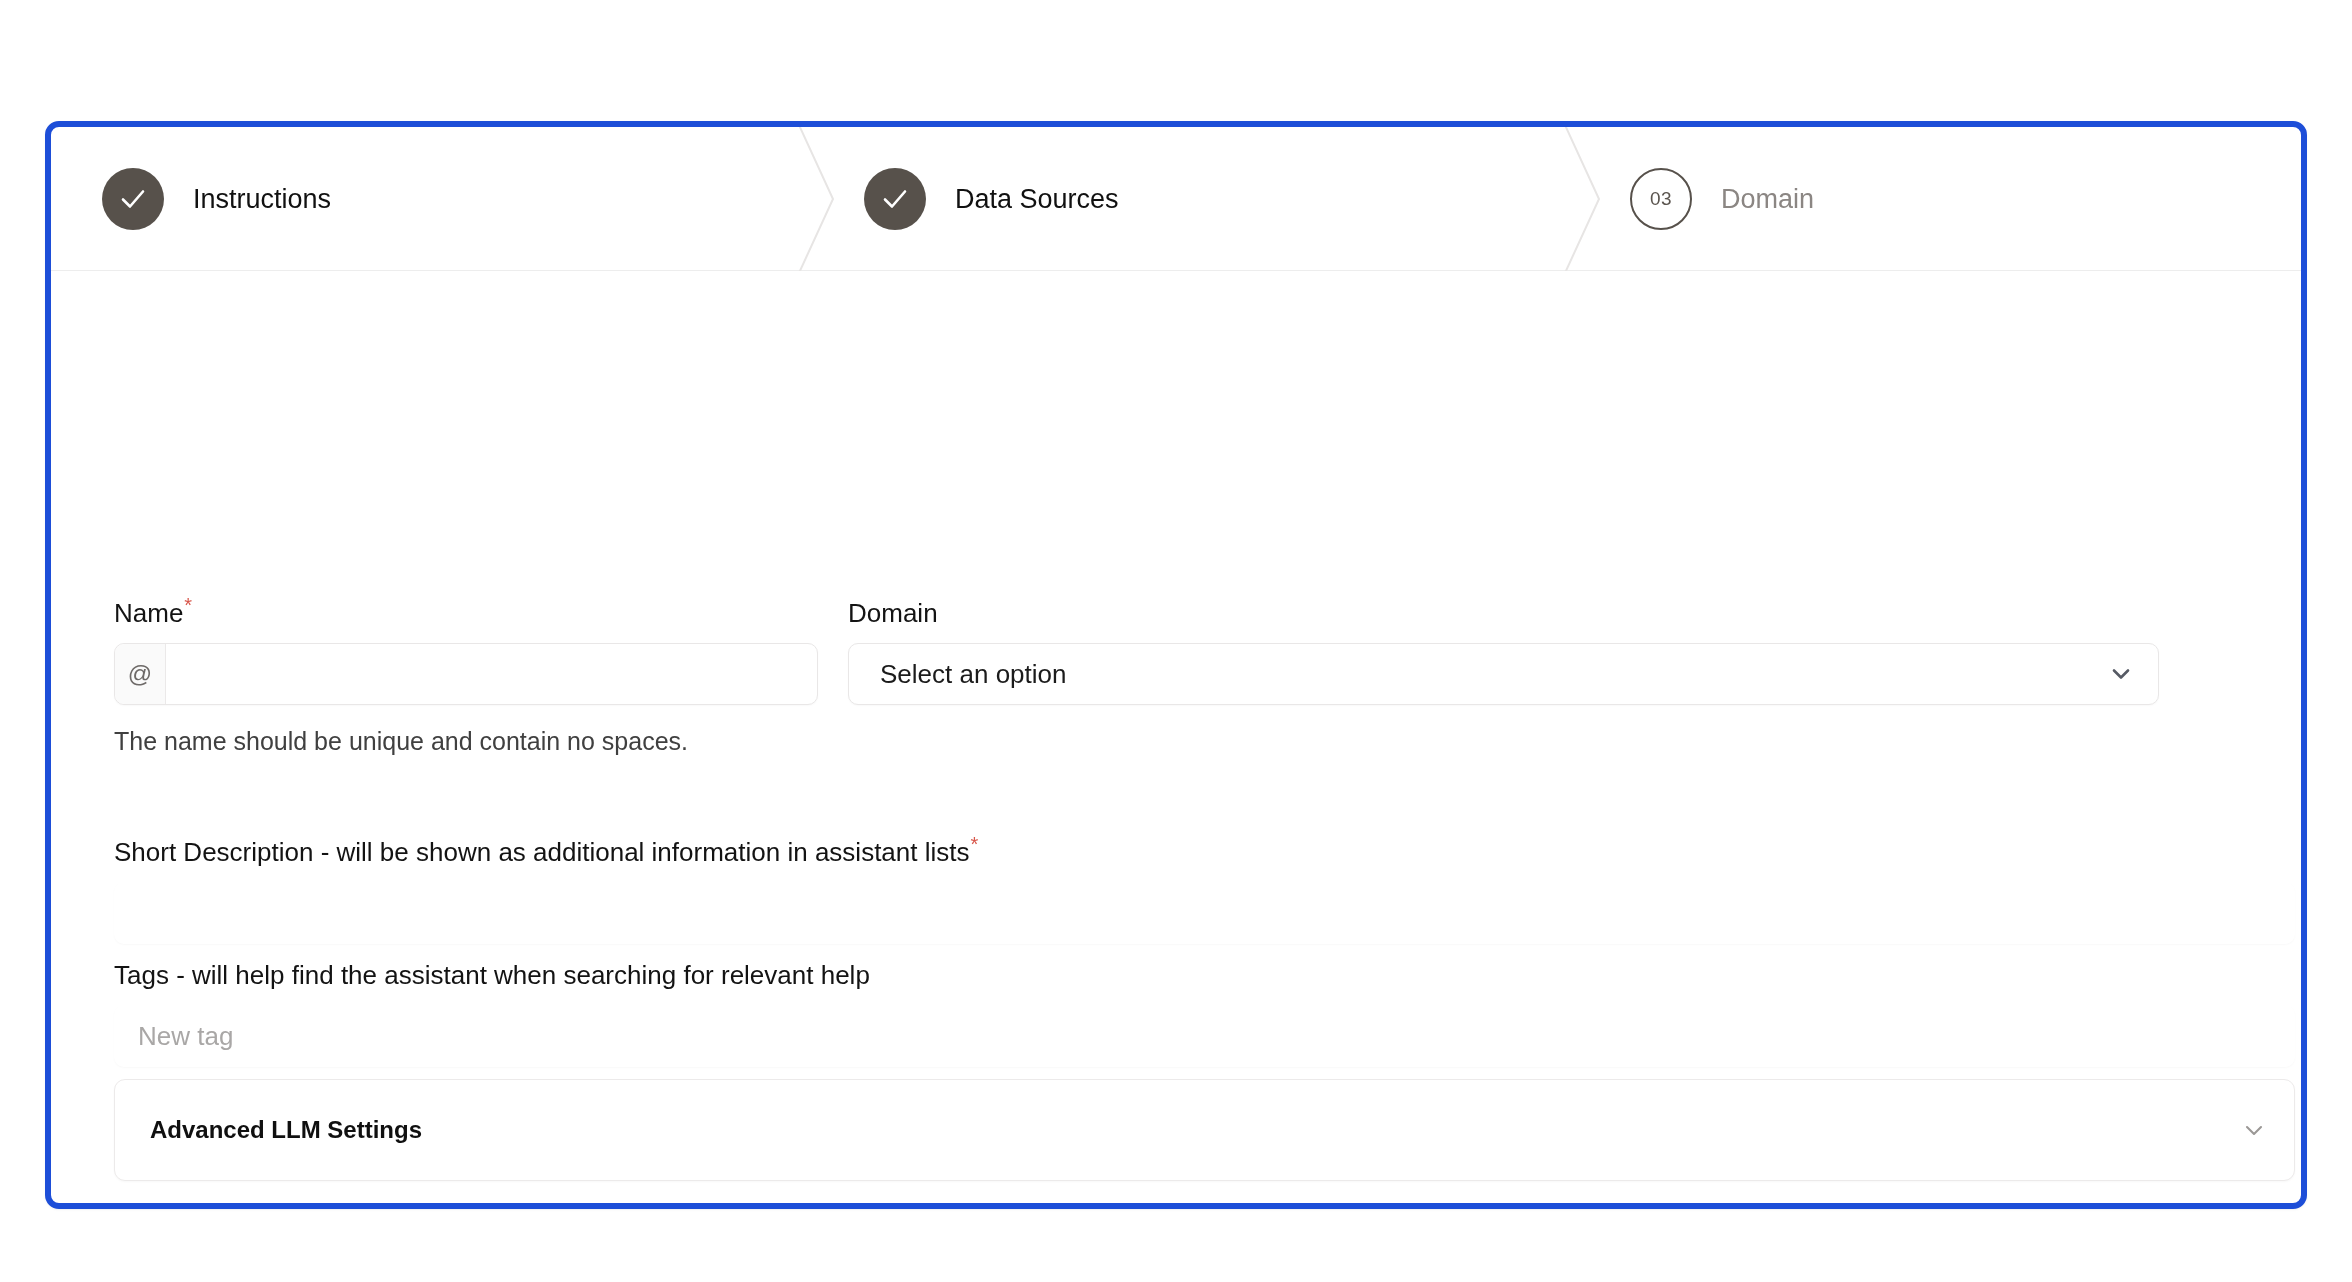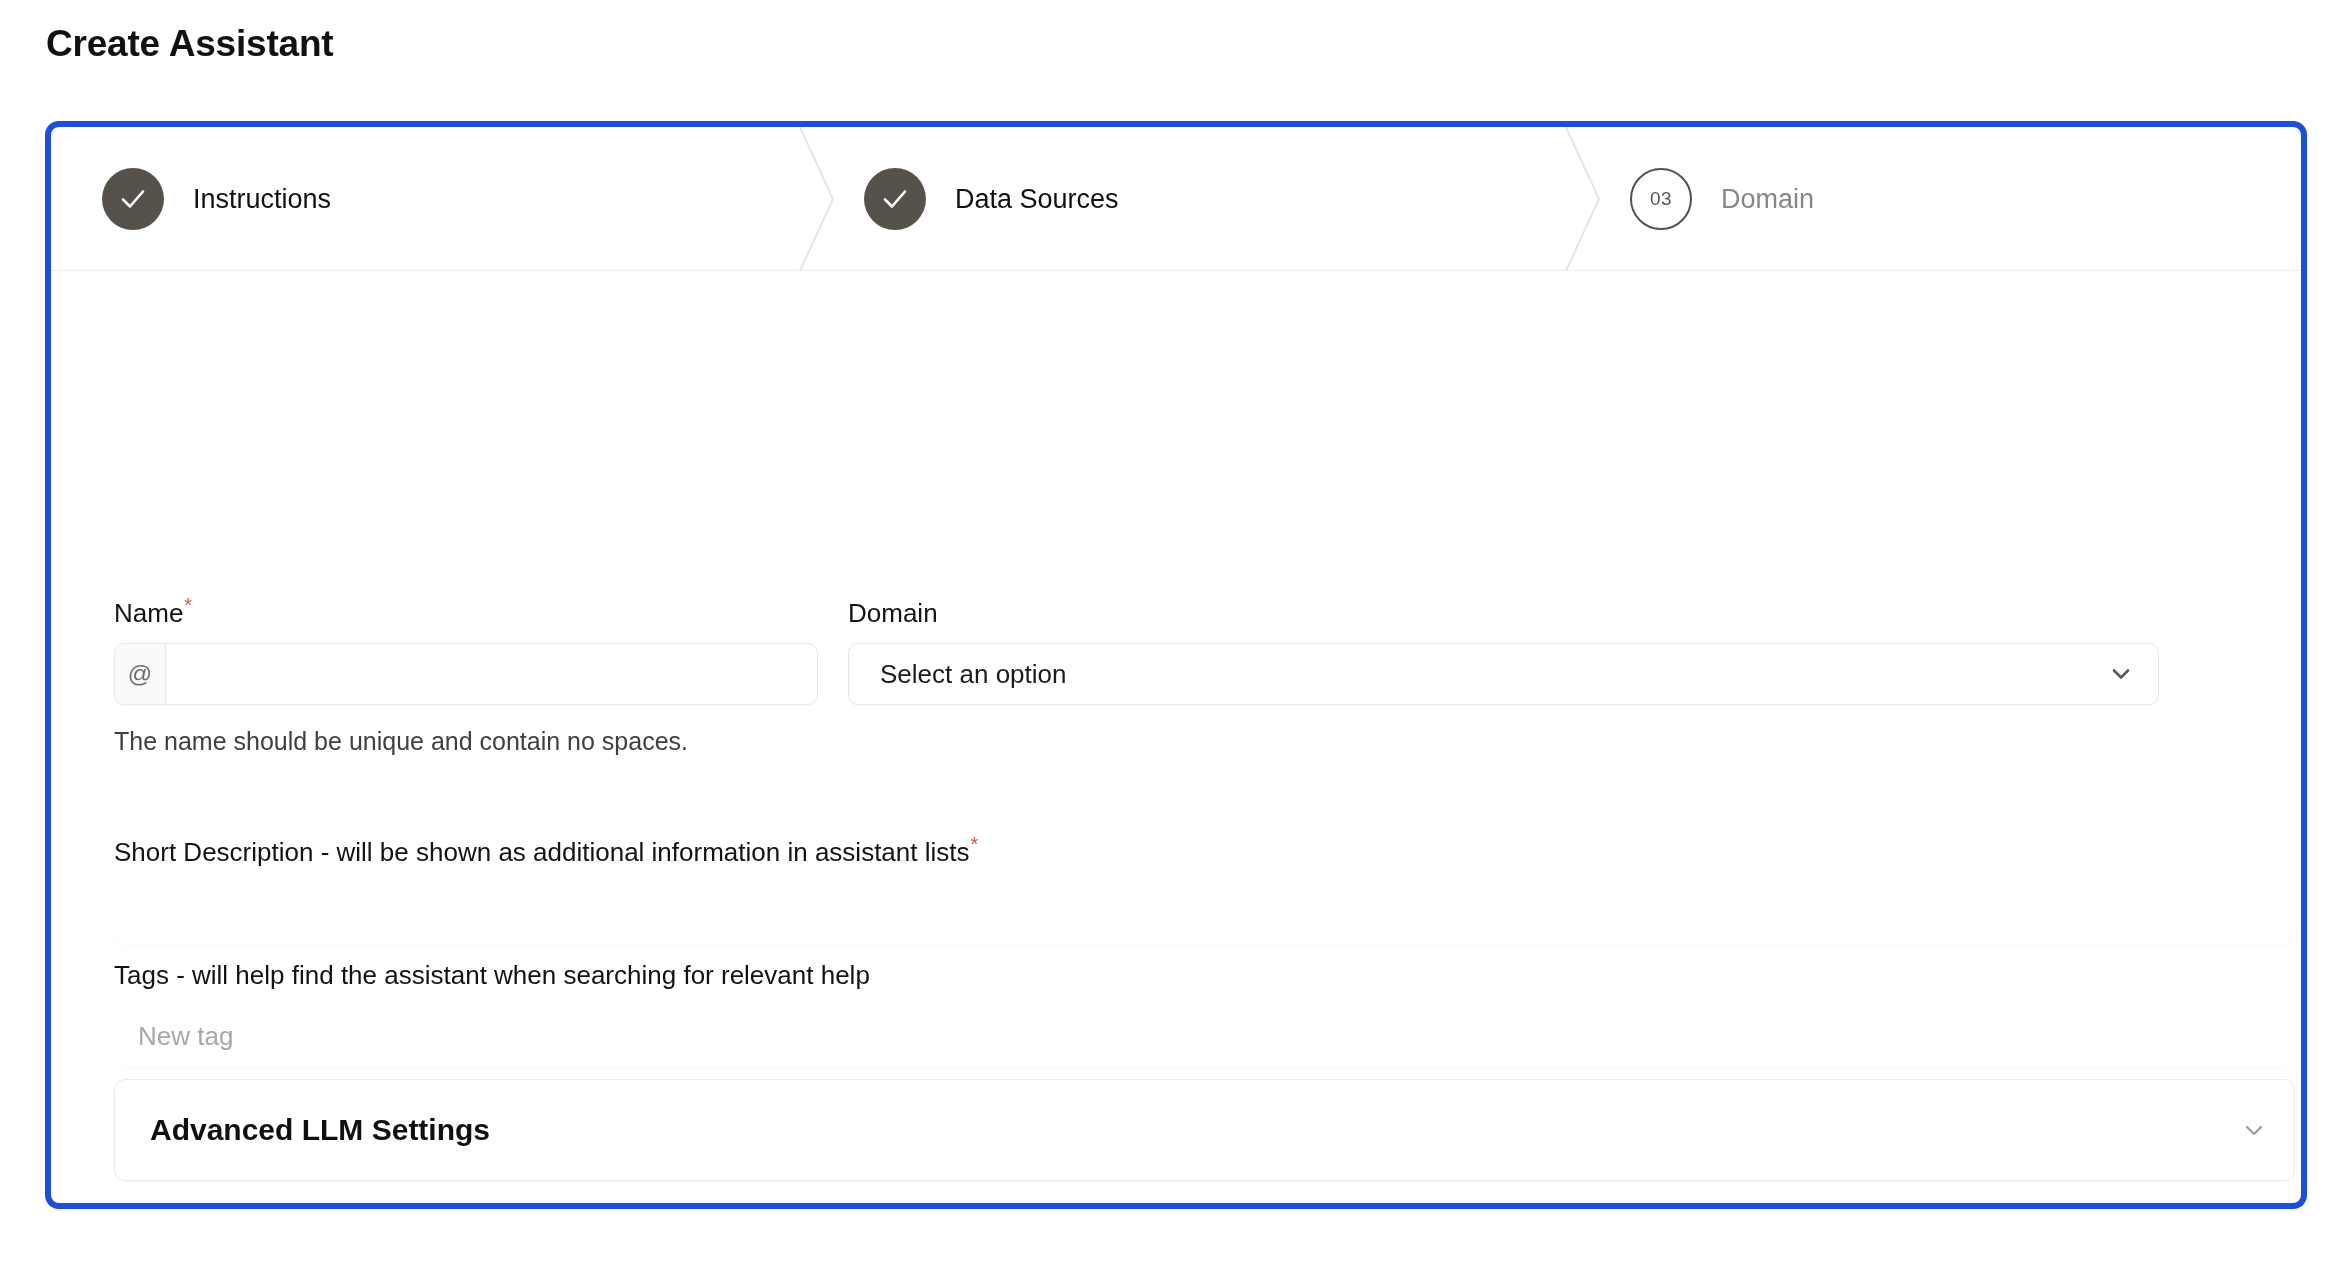--- a/index.html
+++ b/index.html
@@ -247,21 +247,21 @@
     border: 1px solid #eceaea;
     border-radius: 11px;
     box-shadow: 0 1px 2px rgba(0,0,0,0.03);
     display: flex;
     align-items: center;
     padding: 0 26px 0 35px;
     cursor: pointer;
   }
   .accordion-title {
     flex: 1;
-    font-size: 30px;
+    font-size: 24px;
     font-weight: bold;
     color: #101010;
     line-height: 32px;
   }
 
   
   .btn {
     position: absolute;
     border-radius: 10px;
     display: flex;
@@ -290,21 +290,20 @@
     border: 1px solid #57514B;
     font-size: 26px;
     color: #ffffff;
   }
 </style>
 </head>
 <body>
 
 <div class="page">
 
-  <h1 class="page-title">Create Assistant</h1>
 
   <div class="card">
 
     <div class="stepper">
 
       <div class="step step-1">
         <div class="step-badge done">
           <svg width="34" height="34" viewBox="0 0 34 34">
             <path d="M7 17.5 L14 24.5 L27 9.5" fill="none" stroke="#ffffff" stroke-width="2.6" stroke-linecap="round" stroke-linejoin="round"></path>
           </svg>

